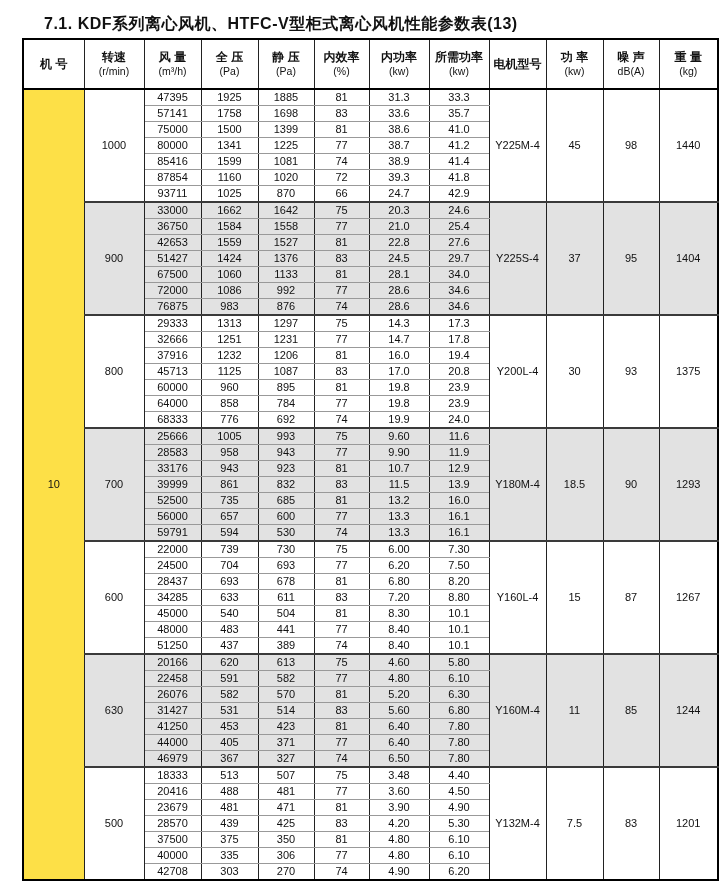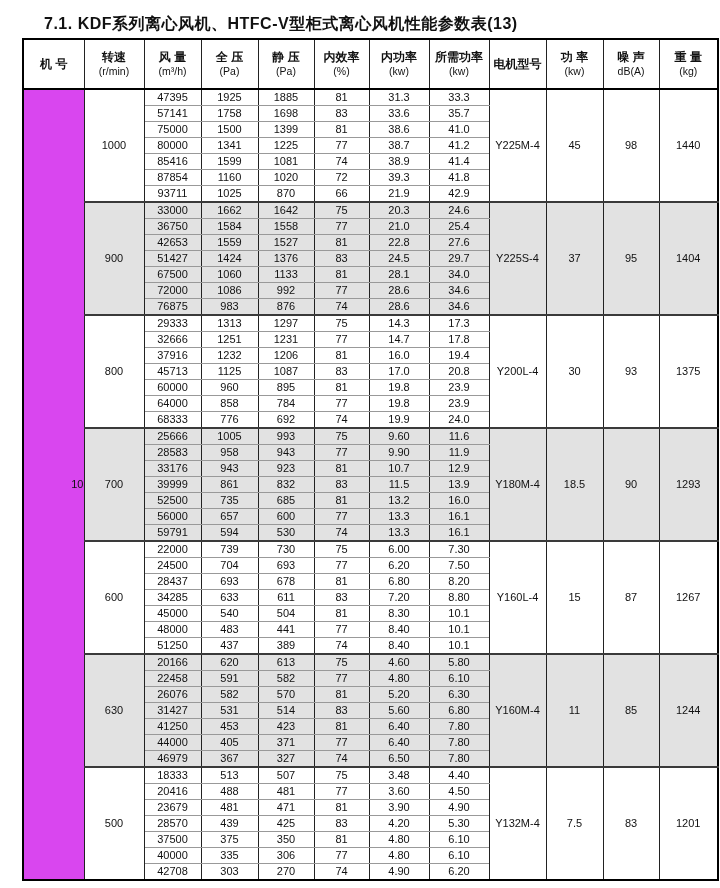--- a/index.html
+++ b/index.html
@@ -60,21 +60,21 @@
   }
   .perf-table tbody td {
     height: 15px;
     font-size: 11px;
     line-height: 15px;
     border-top: 1px solid #999;
     border-bottom: 1px solid #999;
     background: #fff;
   }
   .perf-table tbody tr.shaded td { background: #e2e2e2; }
-  .perf-table tbody td.machine-cell { background: #d946ef; text-align: right; }
+  .perf-table tbody td.machine-cell { background: #fde047; }
   .perf-table tbody tr.group-start td { border-top: 2px solid #3a3a3a; }
 </style>
 </head>
 <body>
 
 <div class="page">
   <h1 class="title">7.1. KDF系列离心风机、HTFC-V型柜式离心风机性能参数表(13)</h1>
 
   <table class="perf-table">
     <colgroup>
@@ -194,21 +194,21 @@
           <td>1020</td>
           <td>72</td>
           <td>39.3</td>
           <td>41.8</td>
         </tr>
         <tr>
           <td>93711</td>
           <td>1025</td>
           <td>870</td>
           <td>66</td>
-          <td>21.9</td>
+          <td>24.7</td>
           <td>42.9</td>
         </tr>
         <tr class="shaded group-start">
           <td rowspan="7" class="speed-cell">900</td>
           <td>33000</td>
           <td>1662</td>
           <td>1642</td>
           <td>75</td>
           <td>20.3</td>
           <td>24.6</td>

